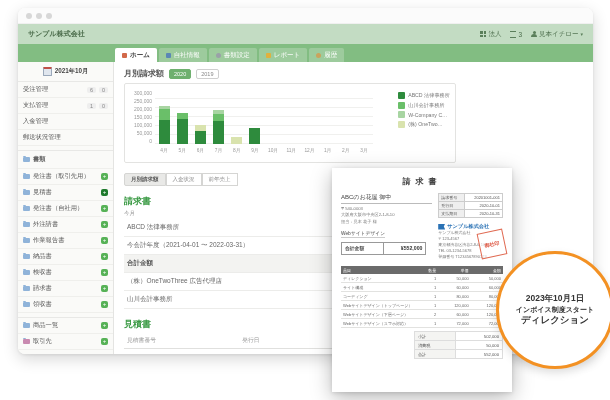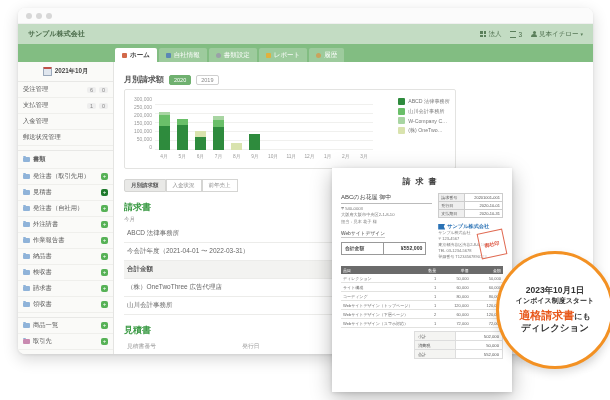--- a/index.html
+++ b/index.html
@@ -37,21 +37,21 @@
   .s-row .lbl{flex:1;}
   .cnt{min-width:7px;text-align:center;font-size:5.5px;color:#888;background:#eee;border-radius:2px;padding:0 1px;}
   .sec-hd{display:flex;align-items:center;gap:3px;padding:4px 5px;margin-top:4px;border-top:1px solid #e8e8e6;border-bottom:1px solid #efefec;color:#666;font-weight:bold;}
   .folder{width:7px;height:5px;background:#8fb3d9;border-radius:1px;position:relative;flex-shrink:0;}
   .folder::before{content:"";position:absolute;top:-1.5px;left:0;width:3px;height:1.5px;background:#8fb3d9;border-radius:1px 1px 0 0;}
   .plus{margin-left:auto;width:7px;height:7px;border-radius:2px;background:#57b257;color:#fff;font-size:6px;line-height:7px;text-align:center;flex-shrink:0;}
   .plus.strong{background:#1f7a2d;}
   .gap-top{margin-top:4px;border-top:1px solid #e8e8e6;}
 
   
-  .content{flex:1;padding:12px 10px;position:relative;}
+  .content{flex:1;padding:6px 10px;position:relative;}
   .c-title-row{display:flex;align-items:center;gap:5px;margin-bottom:4px;}
   .c-title{font-size:8px;font-weight:bold;color:#555;}
   .yr-btn{font-size:5.5px;padding:1px 4px;border:1px solid #cfcfcf;border-radius:2px;background:#fff;color:#888;cursor:pointer;}
   .yr-btn.active{background:#6fb06f;border-color:#6fb06f;color:#fff;}
 
   .chart-card{width:322px;border:1px solid #e3e3e1;border-radius:2px;background:#fff;position:relative;padding:6px 4px 2px 4px;height:70px;}
   .chart-inner{display:flex;}
   .yaxis{display:flex;flex-direction:column-reverse;justify-content:space-between;height:54px;font-size:5px;color:#999;text-align:right;width:26px;padding-right:3px;box-sizing:border-box;}
   .plot{position:relative;height:54px;width:218px;background:repeating-linear-gradient(to top,#f0f0ee 0,#f0f0ee 1px,transparent 1px,transparent 9px);}
   .bars{position:absolute;inset:0;display:flex;align-items:flex-end;}
@@ -526,19 +526,16 @@
             <td class="tl">合計</td>
             <td class="tv">552,000</td>
           </tr>
     </tbody>
       </table>
   </div>
 
   <div class="badge">
     <div class="b-date">2023年10月1日</div>
     <div class="b-line2">インボイス制度スタート</div>
-    <div class="b-line3">
-      <span class="hl">適格請求書</span><span>にも</span>
-    </div>
     <div class="b-line4">ディレクション</div>
   </div>
 
 </div>
 
 </body></html>

